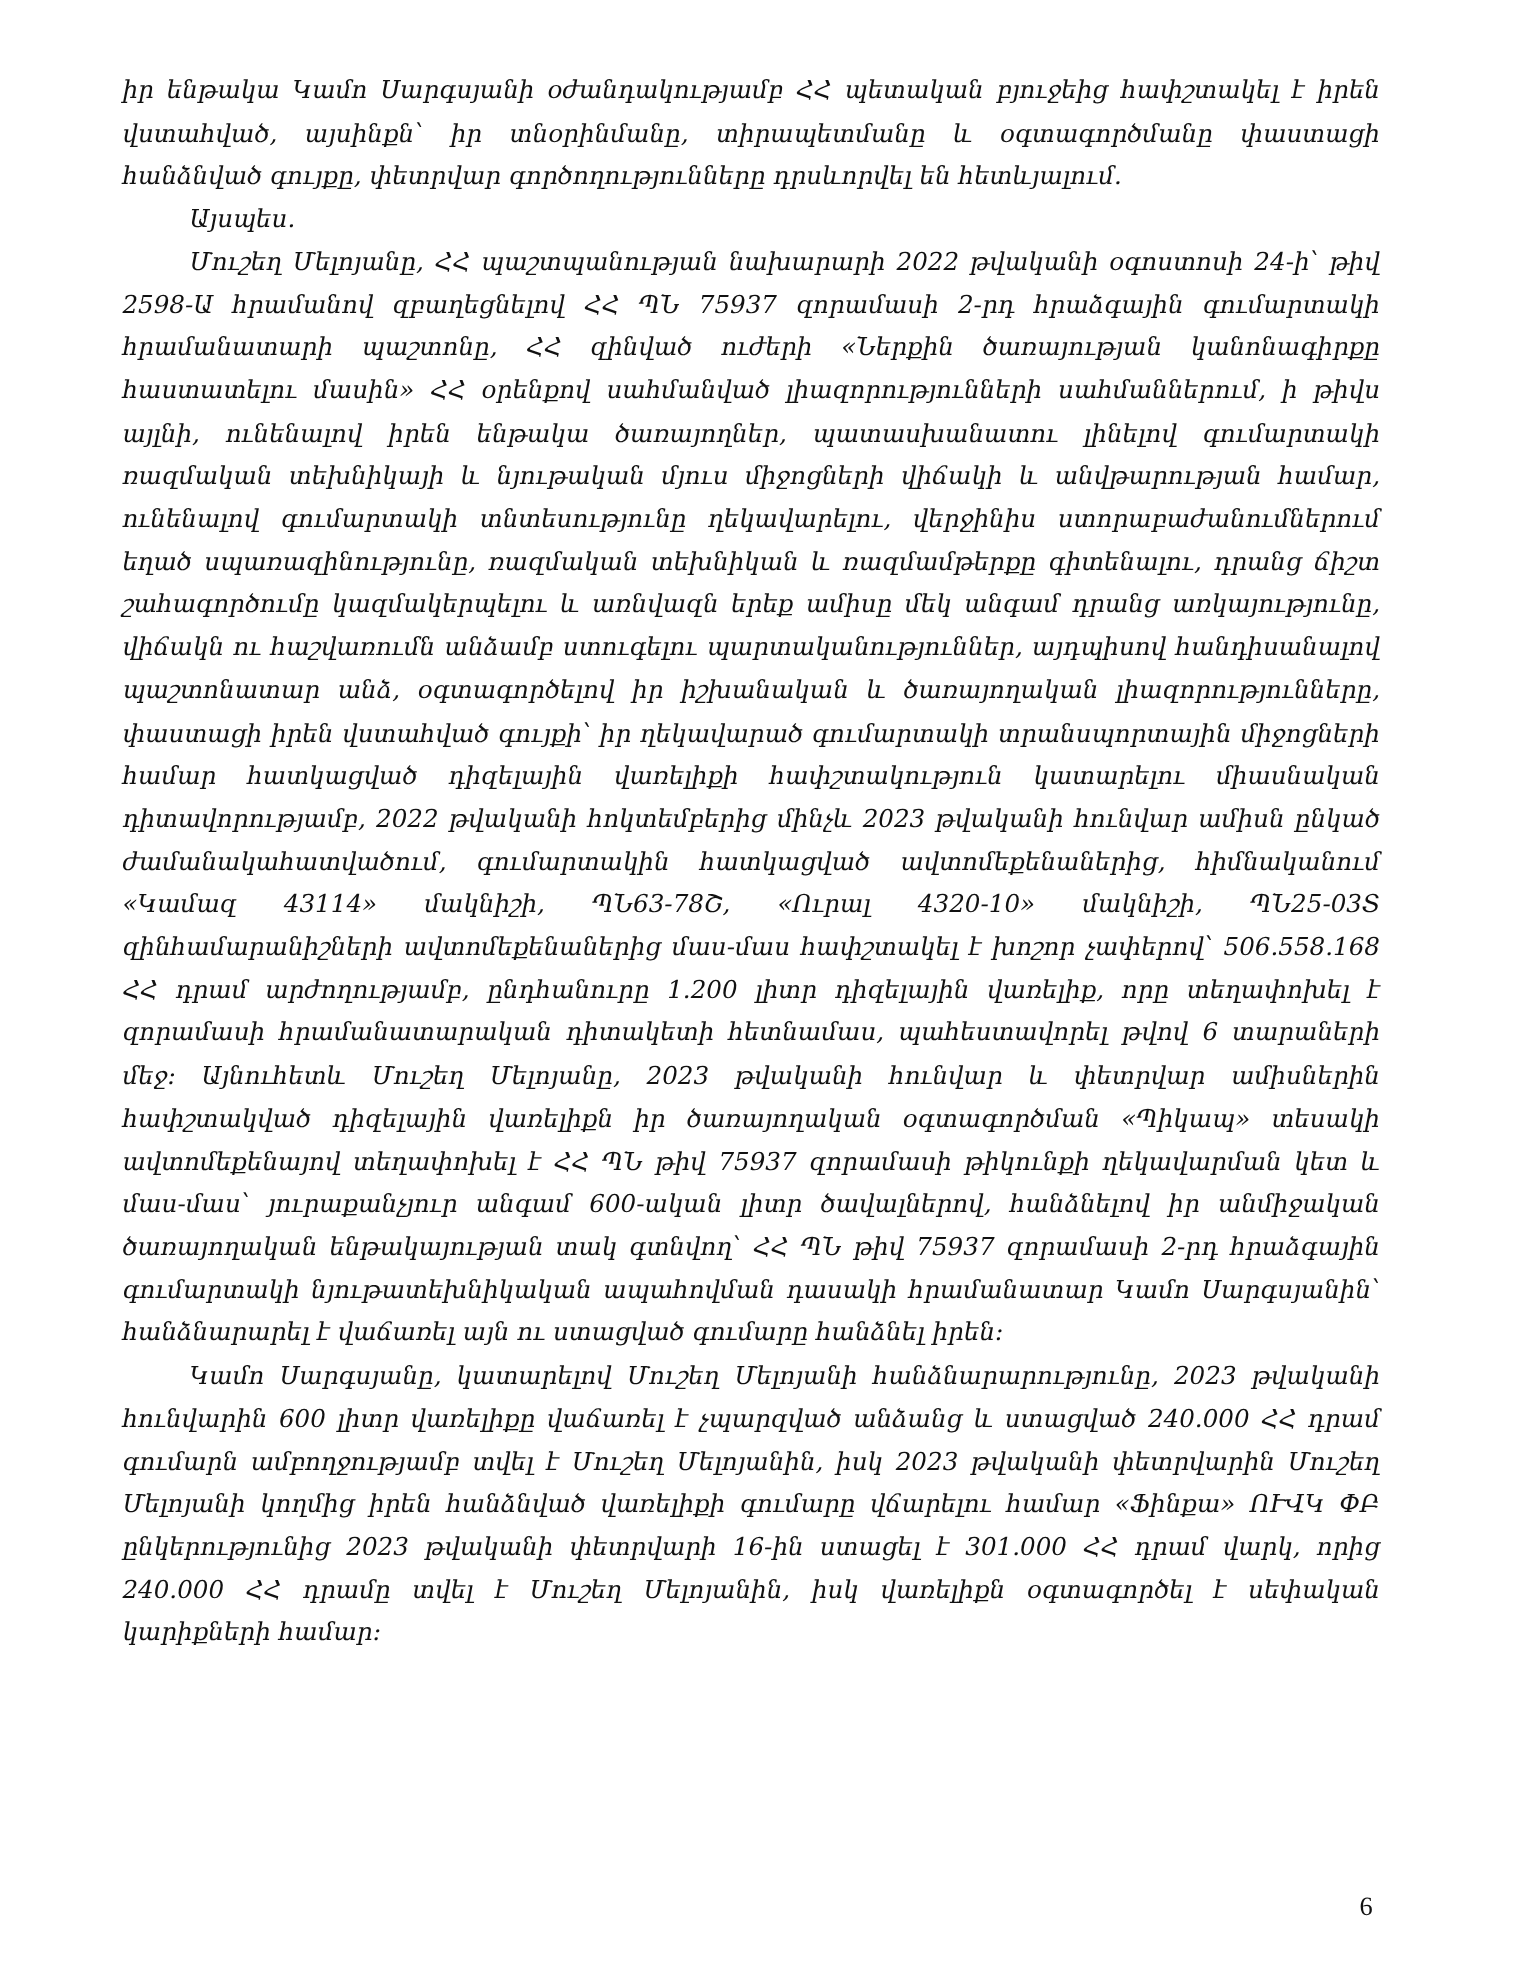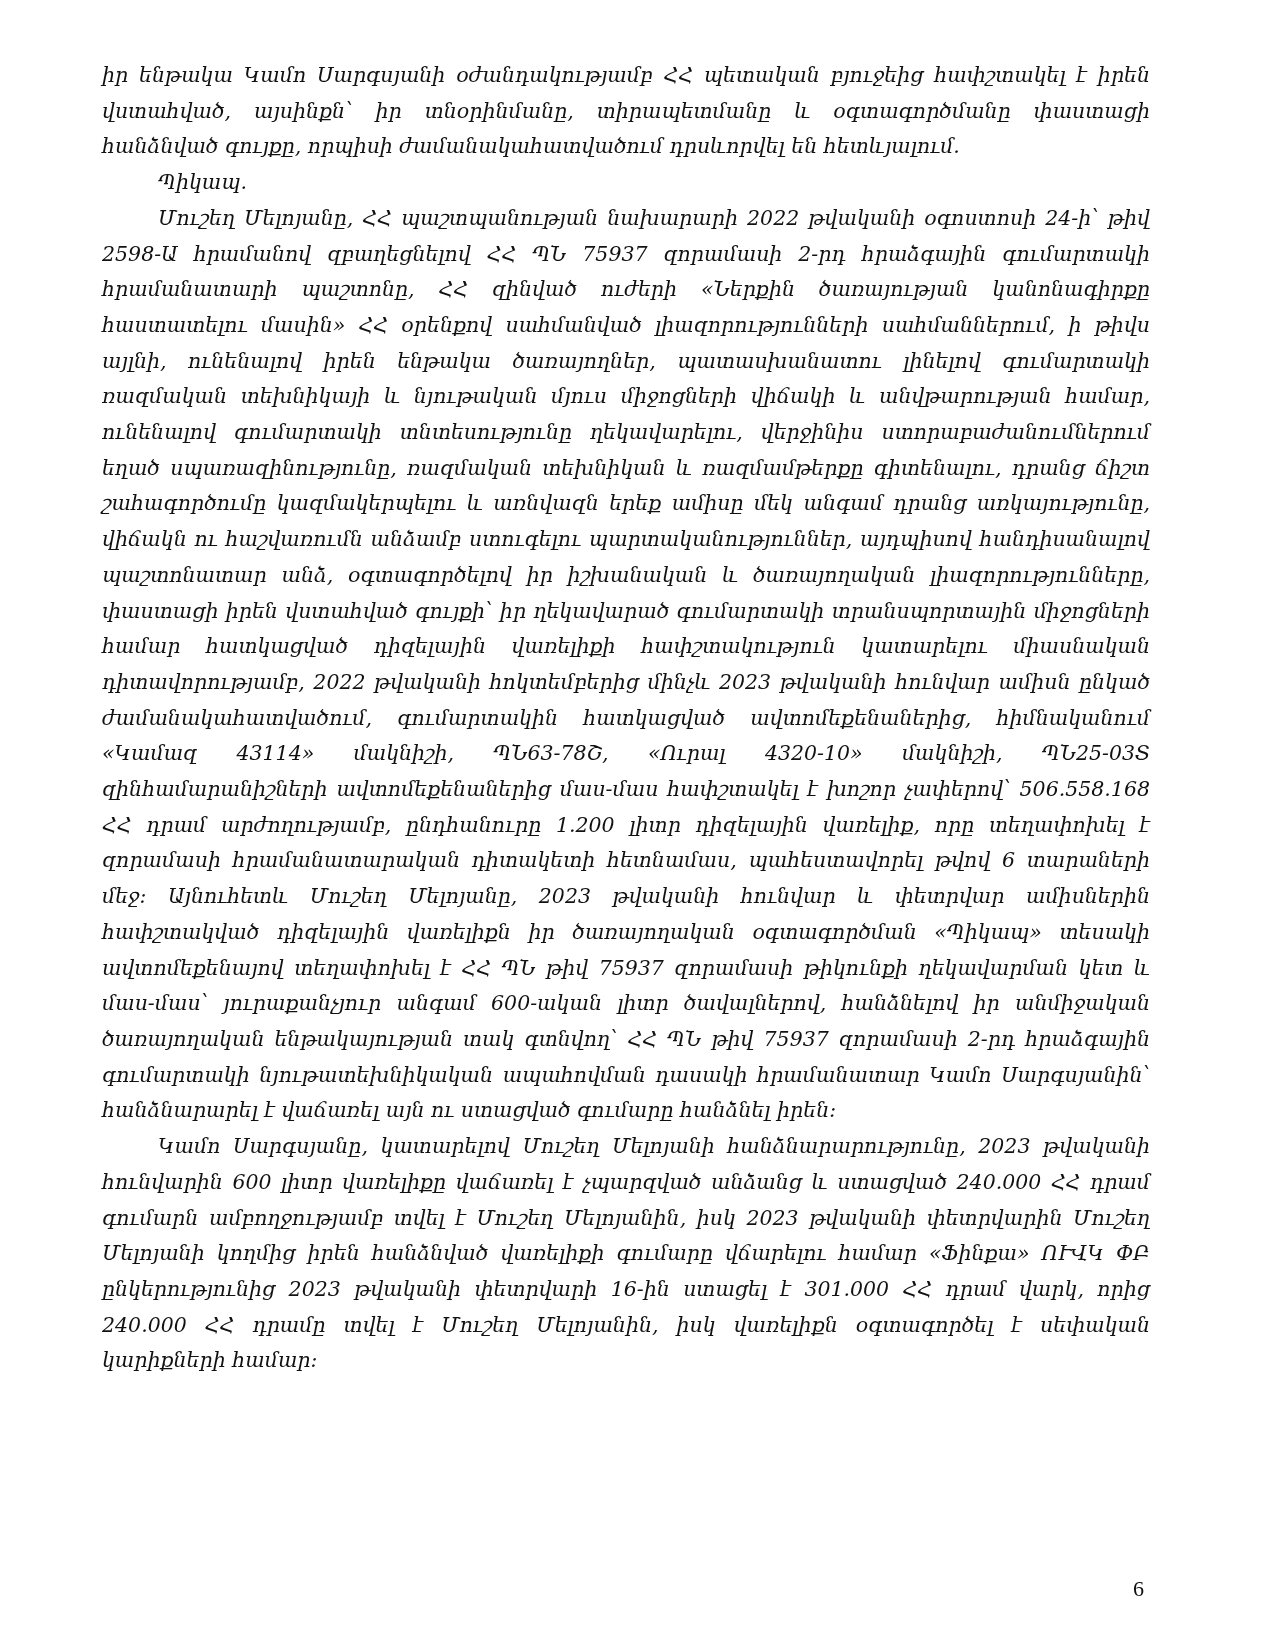--- a/index.html
+++ b/index.html
@@ -24,19 +24,19 @@
     top: 1576px;
     font-family: "Liberation Serif", serif;
     font-size: 22px;
     color: #111111;
   }
 </style>
 </head>
 <body>
 
 <div class="page">
-  <p>իր ենթակա Կամո Սարգսյանի օժանդակությամբ ՀՀ պետական բյուջեից հափշտակել է իրեն վստահված, այսինքն՝ իր տնօրինմանը, տիրապետմանը և օգտագործմանը փաստացի հանձնված գույքը, որպիսի ժամանակահատվածում դրսևորվել են հետևյալում.</p>
-  <p class="indent">Պիկապ.</p>
+  <p>իր ենթակա Կամո Սարգսյանի օժանդակությամբ ՀՀ պետական բյուջեից հափշտակել է իրեն վստահված, այսինքն՝ իր տնօրինմանը, տիրապետմանը և օգտագործմանը փաստացի հանձնված գույքը, փետրվար գործողությունները դրսևորվել են հետևյալում.</p>
+  <p class="indent">Այսպես.</p>
   <p class="indent">Մուշեղ Մելոյանը, ՀՀ պաշտպանության նախարարի 2022 թվականի օգոստոսի 24-ի՝ թիվ 2598-Ա հրամանով զբաղեցնելով ՀՀ ՊՆ 75937 զորամասի 2-րդ հրաձգային գումարտակի հրամանատարի պաշտոնը, ՀՀ զինված ուժերի «Ներքին ծառայության կանոնագիրքը հաստատելու մասին» ՀՀ օրենքով սահմանված լիազորությունների սահմաններում, ի թիվս այլնի, ունենալով իրեն ենթակա ծառայողներ, պատասխանատու լինելով գումարտակի ռազմական տեխնիկայի և նյութական մյուս միջոցների վիճակի և անվթարության համար, ունենալով գումարտակի տնտեսությունը ղեկավարելու, վերջինիս ստորաբաժանումներում եղած սպառազինությունը, ռազմական տեխնիկան և ռազմամթերքը գիտենալու, դրանց ճիշտ շահագործումը կազմակերպելու և առնվազն երեք ամիսը մեկ անգամ դրանց առկայությունը, վիճակն ու հաշվառումն անձամբ ստուգելու պարտականություններ, այդպիսով հանդիսանալով պաշտոնատար անձ, օգտագործելով իր իշխանական և ծառայողական լիազորությունները, փաստացի իրեն վստահված գույքի՝ իր ղեկավարած գումարտակի տրանսպորտային միջոցների համար հատկացված դիզելային վառելիքի հափշտակություն կատարելու միասնական դիտավորությամբ, 2022 թվականի հոկտեմբերից մինչև 2023 թվականի հունվար ամիսն ընկած ժամանակահատվածում, գումարտակին հատկացված ավտոմեքենաներից, հիմնականում «Կամազ 43114» մակնիշի, ՊՆ63-78Շ, «Ուրալ 4320-10» մակնիշի, ՊՆ25-03Տ զինհամարանիշների ավտոմեքենաներից մաս-մաս հափշտակել է խոշոր չափերով՝ 506.558.168 ՀՀ դրամ արժողությամբ, ընդհանուրը 1.200 լիտր դիզելային վառելիք, որը տեղափոխել է զորամասի հրամանատարական դիտակետի հետնամաս, պահեստավորել թվով 6 տարաների մեջ: Այնուհետև Մուշեղ Մելոյանը, 2023 թվականի հունվար և փետրվար ամիսներին հափշտակված դիզելային վառելիքն իր ծառայողական օգտագործման «Պիկապ» տեսակի ավտոմեքենայով տեղափոխել է ՀՀ ՊՆ թիվ 75937 զորամասի թիկունքի ղեկավարման կետ և մաս-մաս՝ յուրաքանչյուր անգամ 600-ական լիտր ծավալներով, հանձնելով իր անմիջական ծառայողական ենթակայության տակ գտնվող՝ ՀՀ ՊՆ թիվ 75937 զորամասի 2-րդ հրաձգային գումարտակի նյութատեխնիկական ապահովման դասակի հրամանատար Կամո Սարգսյանին՝ հանձնարարել է վաճառել այն ու ստացված գումարը հանձնել իրեն:</p>
   <p class="indent">Կամո Սարգսյանը, կատարելով Մուշեղ Մելոյանի հանձնարարությունը, 2023 թվականի հունվարին 600 լիտր վառելիքը վաճառել է չպարզված անձանց և ստացված 240.000 ՀՀ դրամ գումարն ամբողջությամբ տվել է Մուշեղ Մելոյանին, իսկ 2023 թվականի փետրվարին Մուշեղ Մելոյանի կողմից իրեն հանձնված վառելիքի գումարը վճարելու համար «Ֆինքա» ՈՒՎԿ ՓԲ ընկերությունից 2023 թվականի փետրվարի 16-ին ստացել է 301.000 ՀՀ դրամ վարկ, որից 240.000 ՀՀ դրամը տվել է Մուշեղ Մելոյանին, իսկ վառելիքն օգտագործել է սեփական կարիքների համար:</p>
 </div>
 
 <div class="page-number">6</div>
 
 </body></html>

